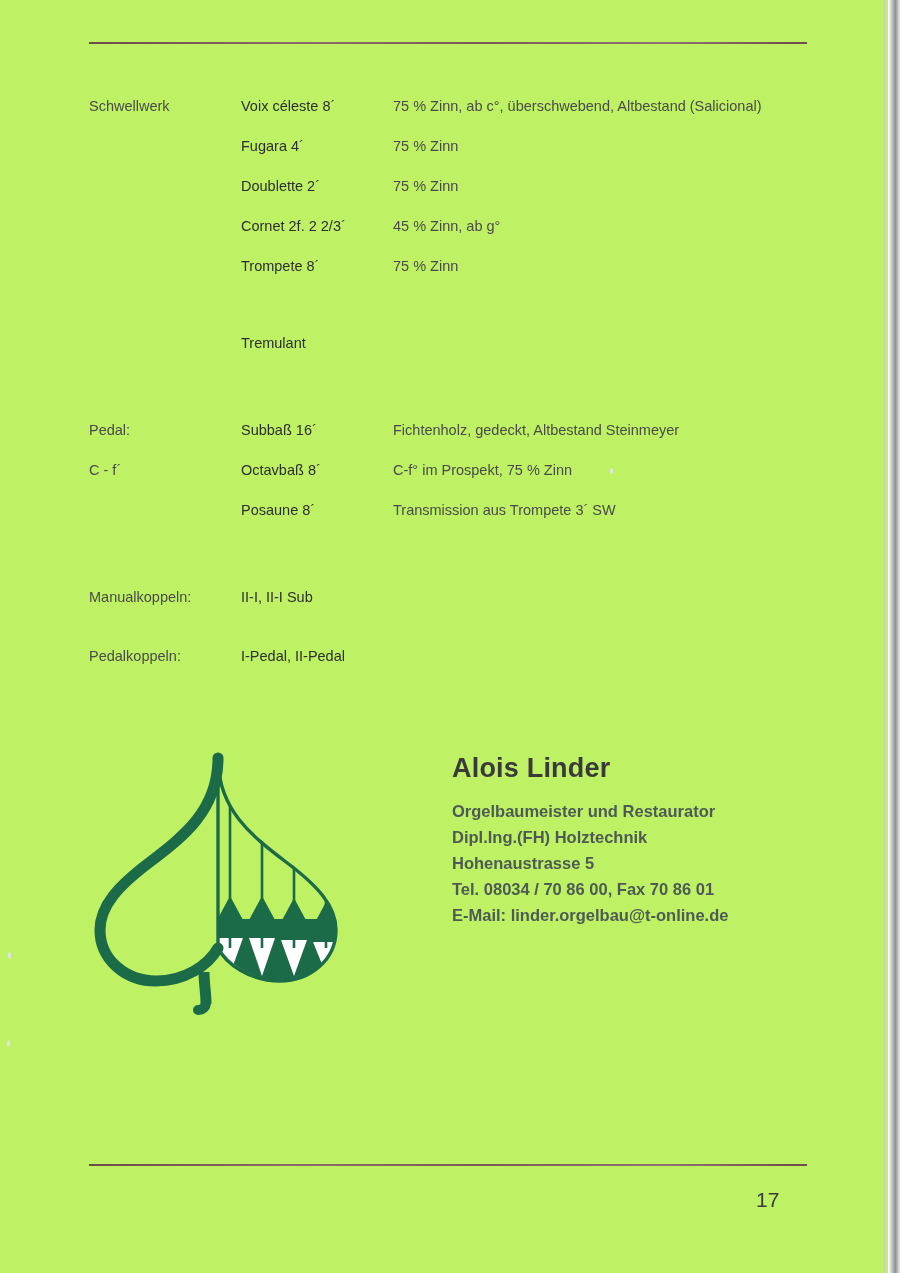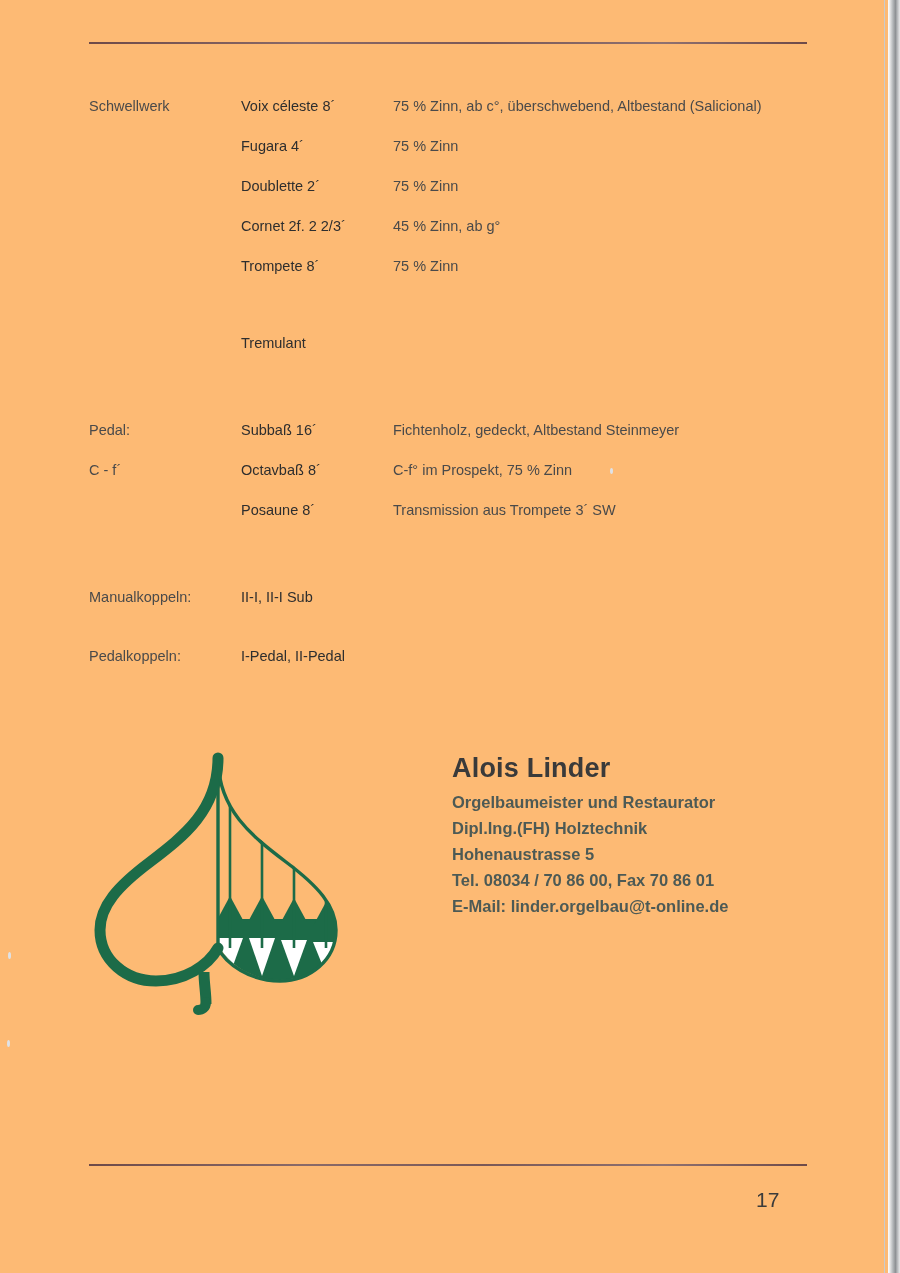--- a/index.html
+++ b/index.html
@@ -4,21 +4,21 @@
 <style>
   html, body {
     margin: 0;
     padding: 0;
     background: #ffffff;
   }
   #page {
     position: relative;
     width: 900px;
     height: 1273px;
-    background: #fdba74;
+    background: #bef264;
     overflow: hidden;
     font-family: "Liberation Sans", sans-serif;
     color: #3a3a3a;
   }
 
   
   .scan-edge-line {
     position: absolute;
     top: 0;
     left: 884px;
@@ -104,21 +104,21 @@
   .address {
     position: absolute;
     left: 452px;
     top: 752px;
     width: 340px;
   }
   .address-name {
     font-size: 27px;
     font-weight: bold;
     line-height: 32px;
-    margin-bottom: 5px;
+    margin-bottom: 14px;
     letter-spacing: 0.2px;
   }
   .address-line {
     font-size: 16.5px;
     line-height: 26px;
     color: #4d5a55;
     font-weight: bold;
   }
 
   

